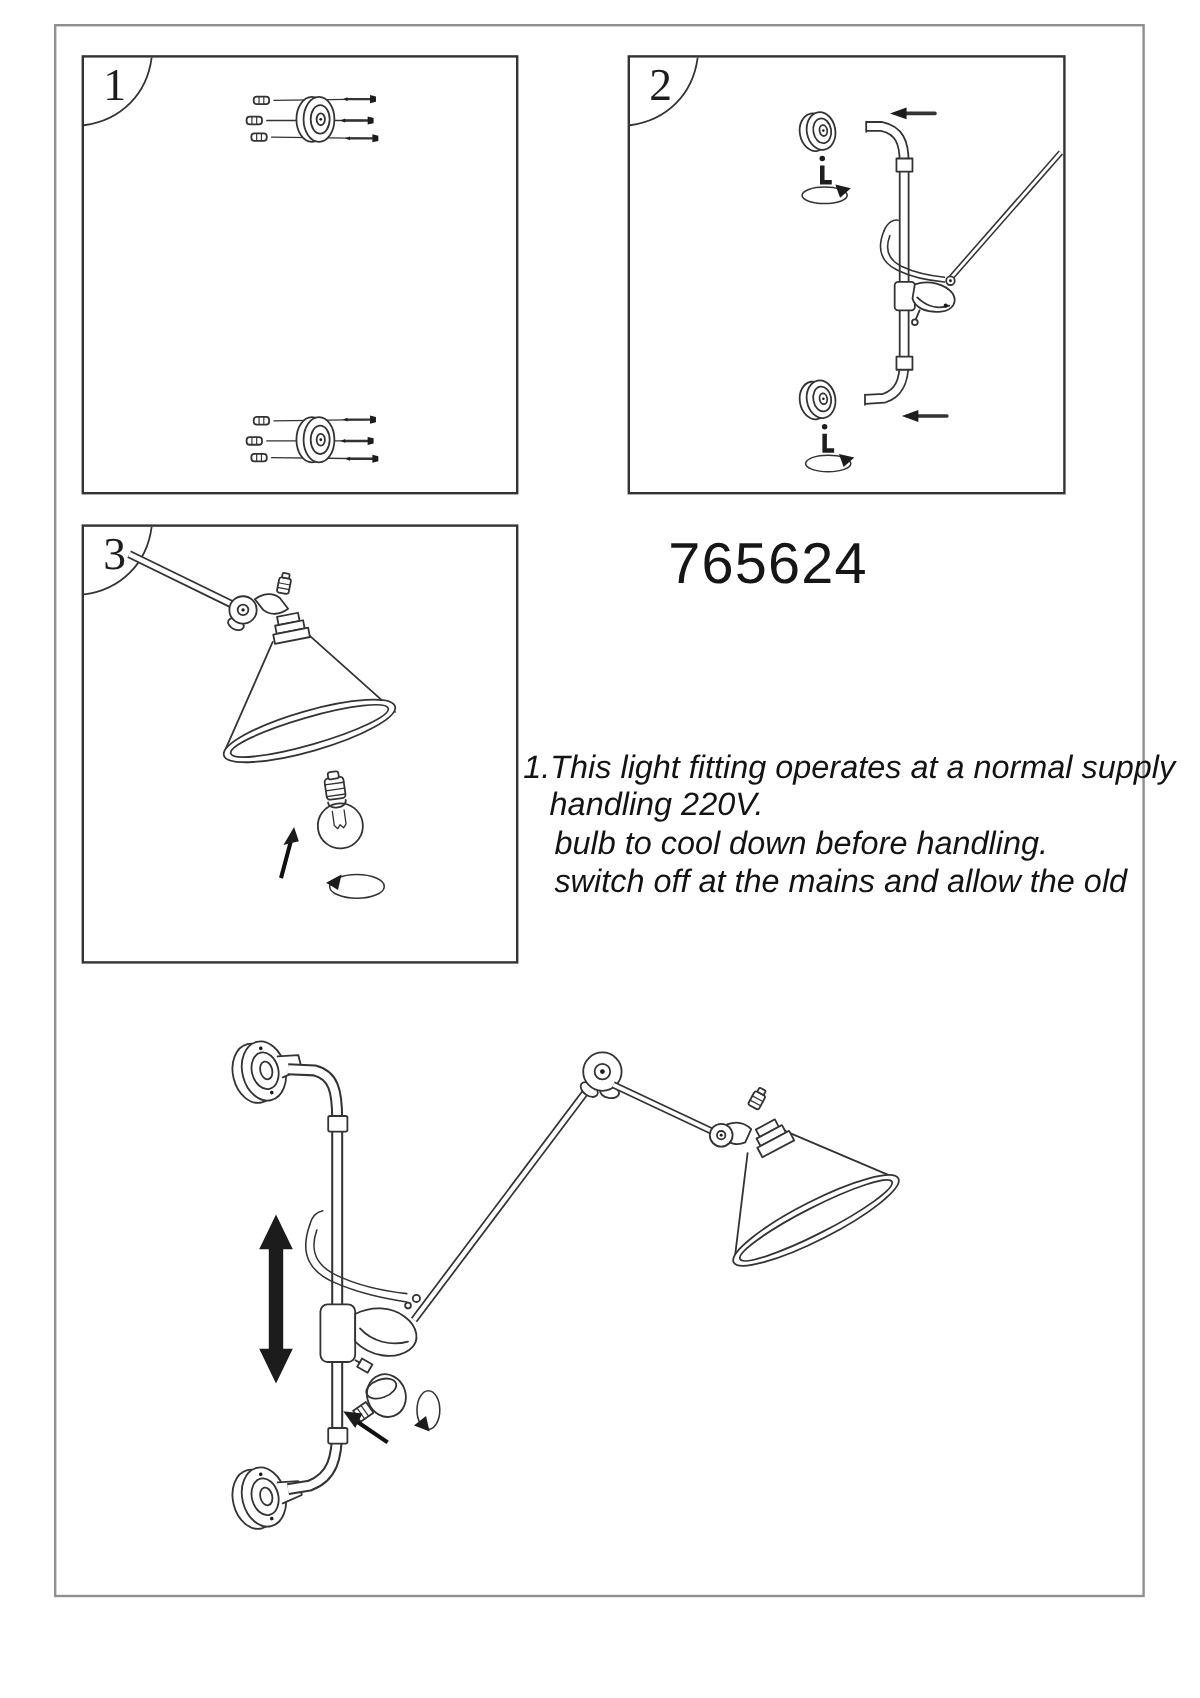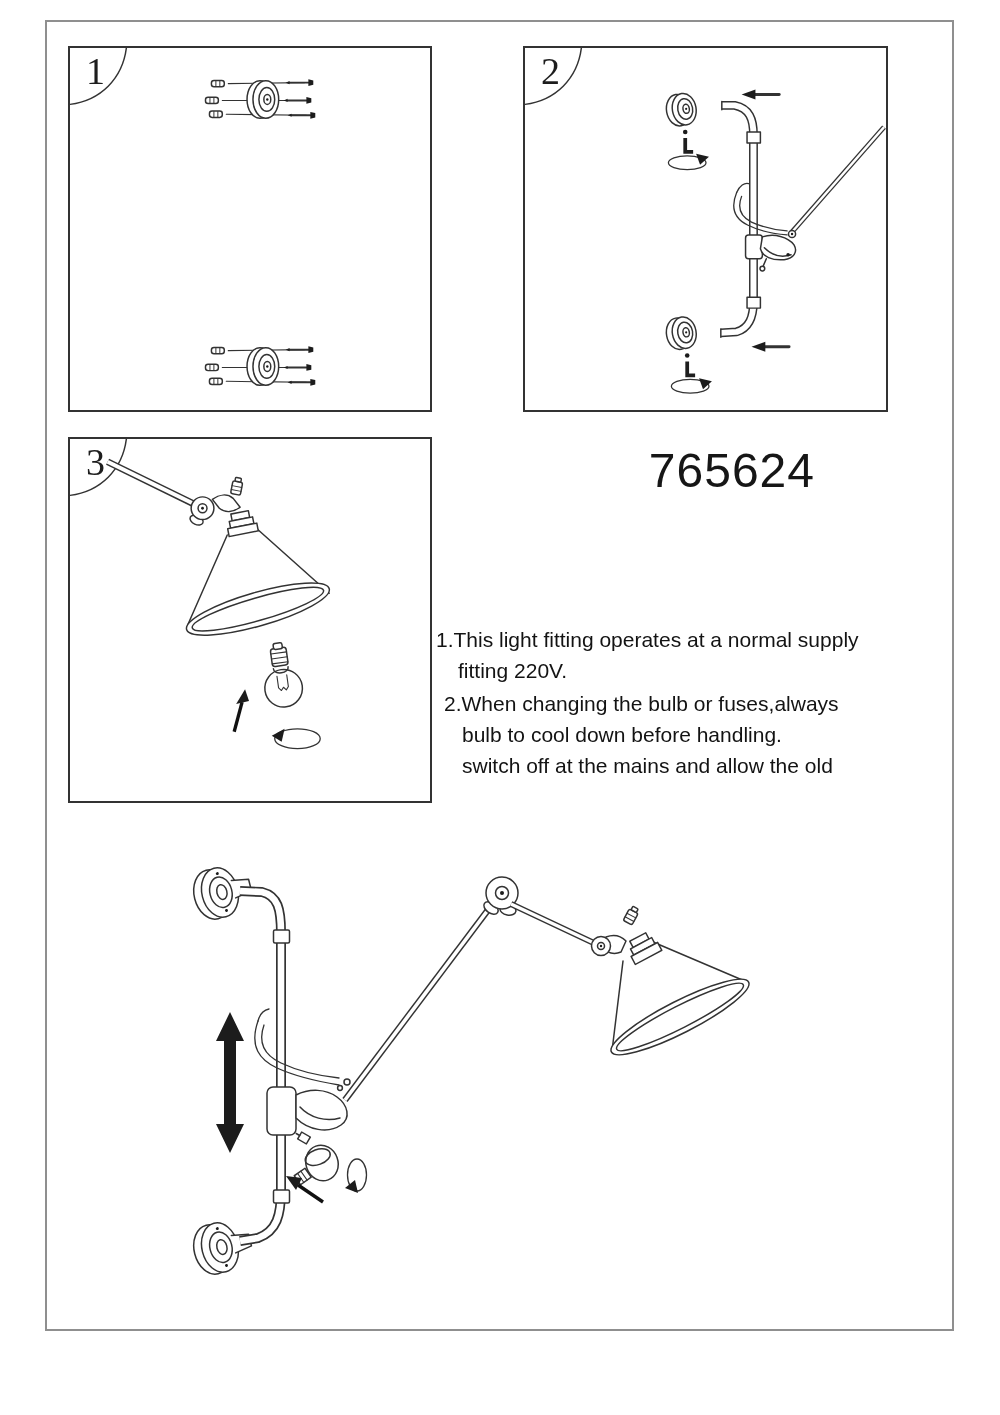--- a/index.html
+++ b/index.html
@@ -14,24 +14,24 @@
   .panel{position:absolute;border:2px solid #333;box-sizing:border-box;background:#fff;}
   .p1{left:68px;top:46px;width:364px;height:366px;}
   .p2{left:523px;top:46px;width:365px;height:366px;}
   .p3{left:68px;top:437px;width:364px;height:366px;}
   .panel > svg{position:absolute;left:0;top:0;width:100%;height:100%;}
   .step{
     position:absolute;left:16px;top:2px;
     font-family:"Liberation Serif",serif;font-size:38px;line-height:1.15;color:#1d1d1d;
   }
   .codes{
-    position:absolute;left:465px;top:446px;width:350px;text-align:right;
+    position:absolute;left:465px;top:446px;width:350px;text-align:center;
     font-size:48px;line-height:50px;letter-spacing:1px;color:#161616;
   }
-  .notes{position:absolute;left:436px;top:624px;width:515px;font-size:21px;line-height:31px;color:#131313;}
+  .notes{position:absolute;left:436px;top:624px;width:515px;font-size:27px;line-height:31px;color:#131313;font-style:italic;}
   .notes div{white-space:nowrap;}
   .note2{margin-top:2px;}
   .ind1{padding-left:22px;}
   .n2first{padding-left:8px;}
   .ind2{padding-left:26px;}
   .bottom-scene{position:absolute;left:50px;top:845px;width:900px;height:460px;}
   
   .ln{stroke:#333;fill:none;stroke-width:1.5;stroke-linecap:round;stroke-linejoin:round;}
   .lnf{stroke:#333;fill:#fff;stroke-width:1.5;stroke-linecap:round;stroke-linejoin:round;}
   .fill{fill:#1c1c1c;stroke:none;}
@@ -280,24 +280,23 @@
     <div class="step">3</div>
   </div>
 
   <div class="codes">
     <div>765624</div>
   </div>
 
   <div class="notes">
     <div class="note">
       <div>1.This light fitting operates at a normal supply</div>
-      <div class="ind1">fitting 220V.</div>
+      <div class="ind1">handling 220V.</div>
     </div>
     <div class="note note2">
-      <div class="n2first">2.When changing the bulb or fuses,always</div>
       <div class="ind2">bulb to cool down before handling.</div>
       <div class="ind2">switch off at the mains and allow the old</div>
     </div>
   </div>
 
   <svg class="bottom-scene" viewBox="0 0 900 460">
 
     <g transform="translate(168,48) rotate(-14)">
       <ellipse class="lnf" cx="-6" cy="0" rx="18" ry="25"></ellipse>
       <ellipse class="lnf" cx="2" cy="0" rx="18" ry="25"></ellipse>

